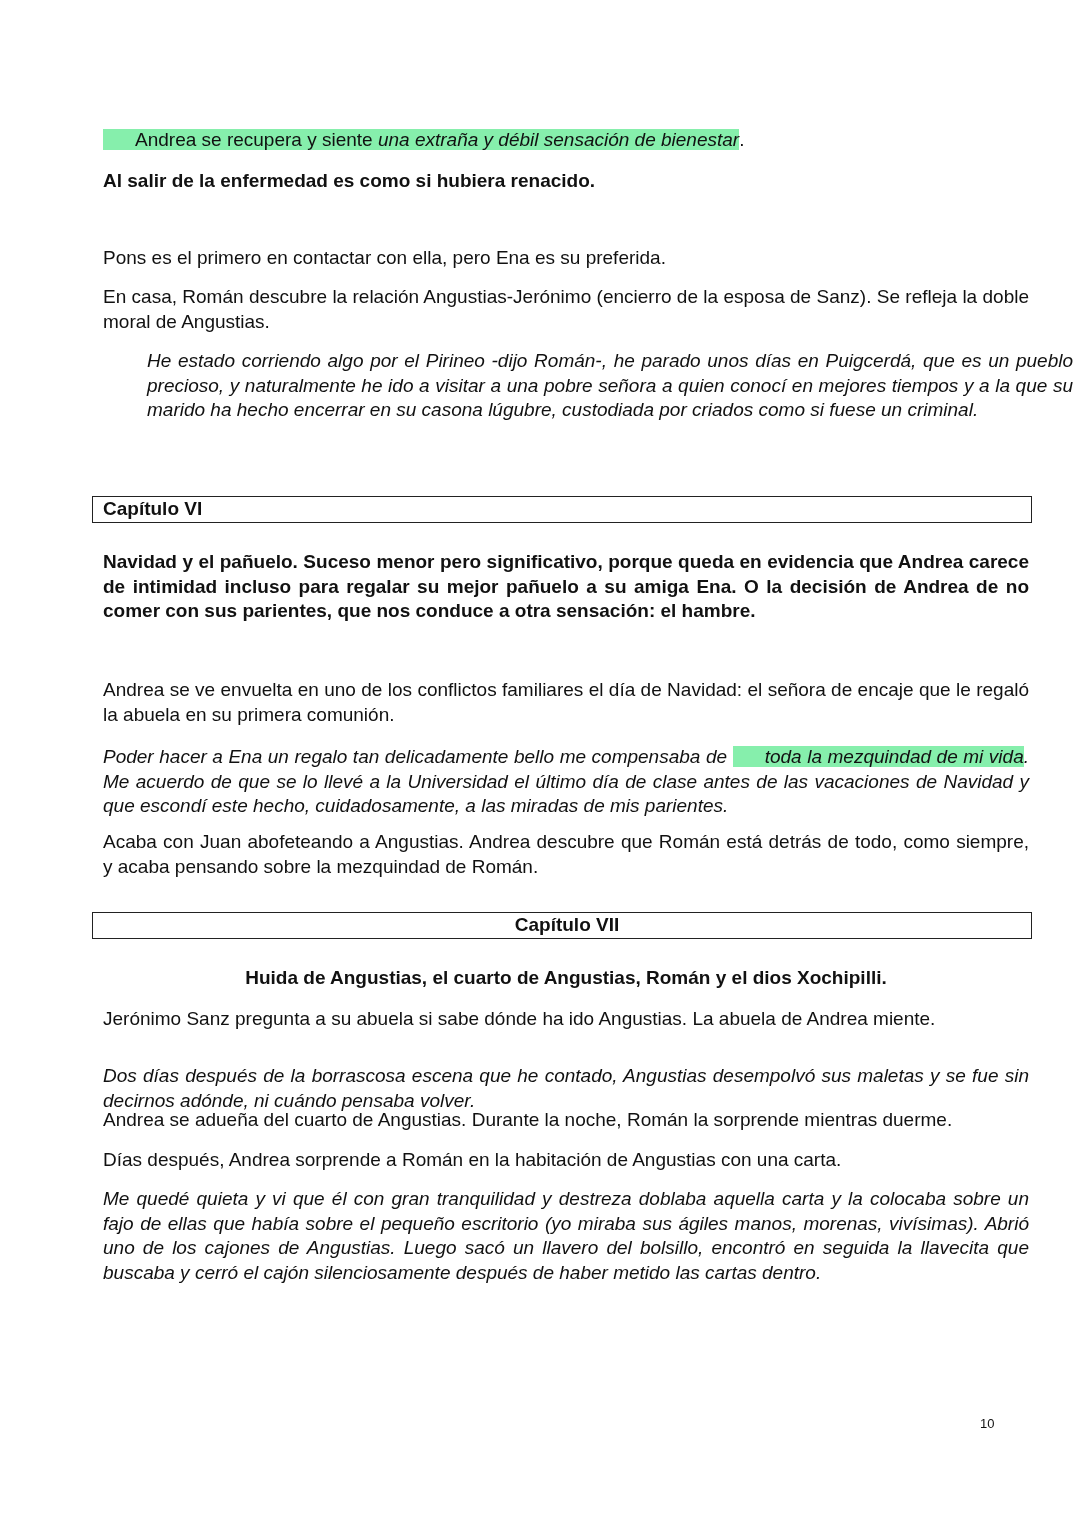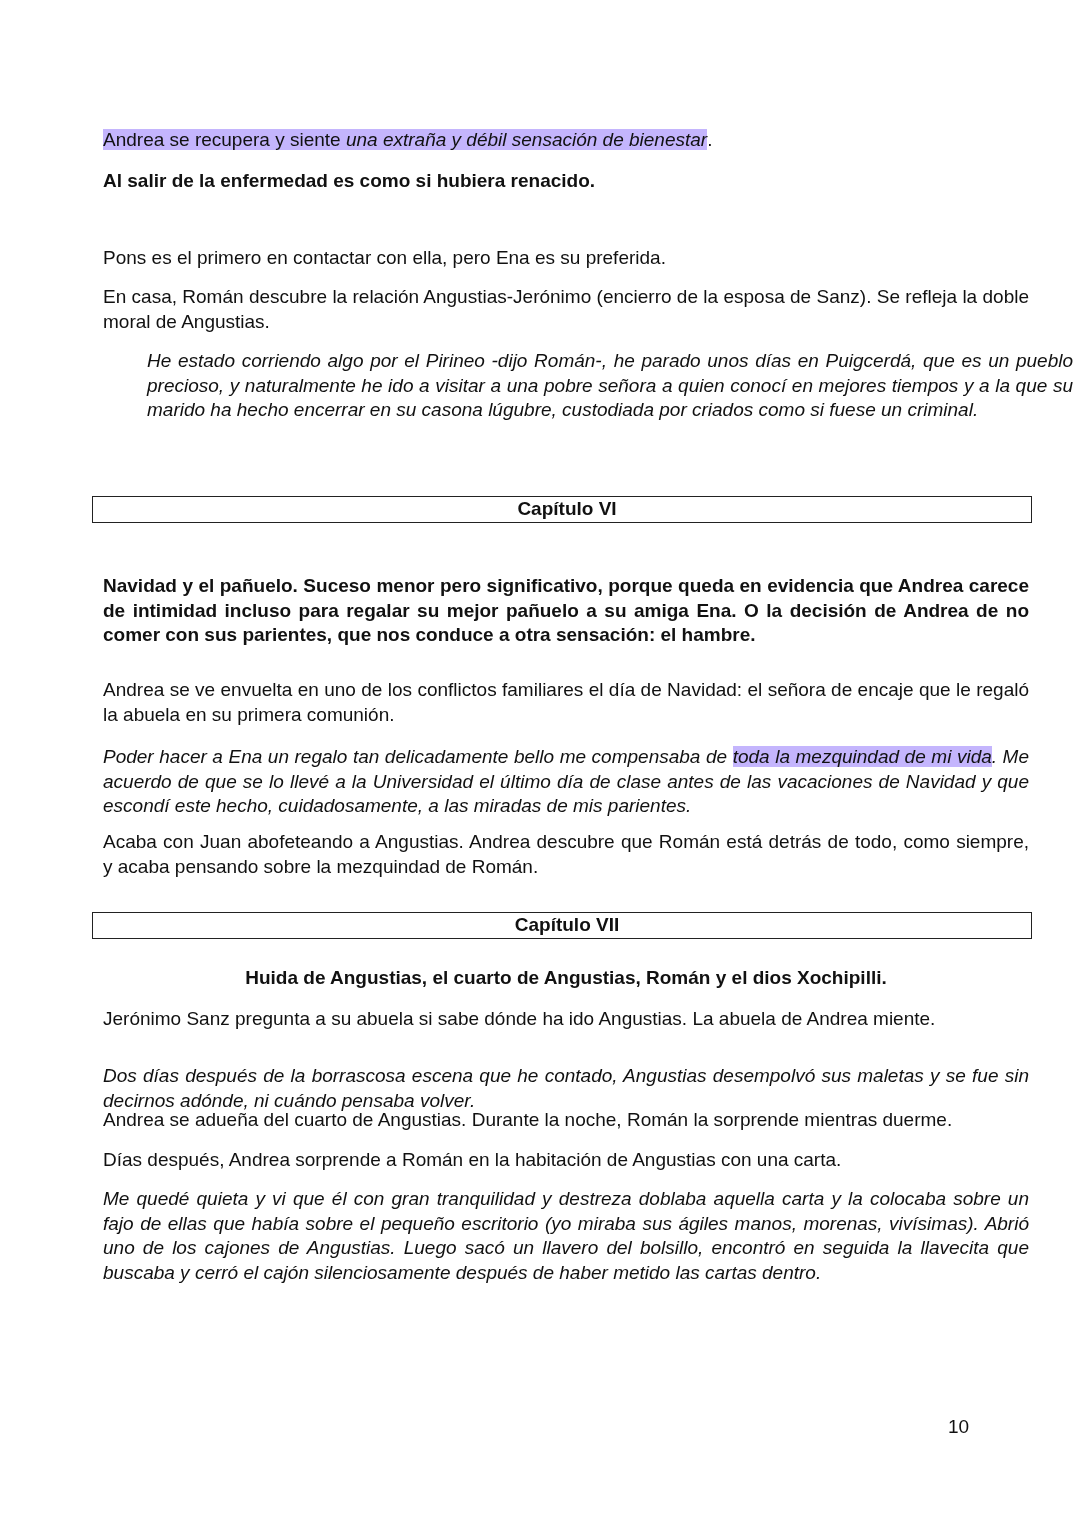--- a/index.html
+++ b/index.html
@@ -8,44 +8,44 @@
       font-family: "Liberation Sans", sans-serif; color: #111111;
       font-size: 19px;
     }
     .p {
       position: absolute; left: 103px; width: 926px;
       line-height: 24.5px; margin: 0; text-align: left;
     }
     .just { text-align: justify; }
     .b { font-weight: bold; }
     .i { font-style: italic; }
-    .hl { background: #c4b5fd; }
+    .hl { background: #86efac; padding-left: 32px; }
     .chapter-box {
       position: absolute; left: 92px; width: 940px; height: 27px;
       border: 1.5px solid #222; box-sizing: border-box;
       padding-left: 10px; line-height: 24px; font-weight: bold;
     }
-    .page-num { position: absolute; left: 948px; top: 1416px; font-size: 19px; }
+    .page-num { position: absolute; left: 980px; top: 1416px; font-size: 13px; }
   </style>
 </head>
 <body>
 
 <p class="p" style="top:128px;"><span class="hl"><span>Andrea se recupera y siente </span><span class="i">una extraña y débil sensación de bienestar</span></span><span>.</span></p>
 
 <p class="p b" style="top:169px;">Al salir de la enfermedad es como si hubiera renacido.</p>
 
 <p class="p" style="top:246px;">Pons es el primero en contactar con ella, pero Ena es su preferida.</p>
 
 <p class="p just" style="top:285px;">En casa, Román descubre la relación Angustias-Jerónimo (encierro de la esposa de Sanz). Se refleja la doble moral de Angustias.</p>
 
 <p class="p i just" style="top:349px;margin-left:44px;">He estado corriendo algo por el Pirineo -dijo Román-, he parado unos días en Puigcerdá, que es un pueblo precioso, y naturalmente he ido a visitar a una pobre señora a quien conocí en mejores tiempos y a la que su marido ha hecho encerrar en su casona lúgubre, custodiada por criados como si fuese un criminal.</p>
 
-<div class="chapter-box" style="top:496px;text-align:center;"><span>Capítulo VI</span></div>
+<div class="chapter-box" style="top:496px;"><span>Capítulo VI</span></div>
 
-<p class="p b just" style="top:550px;margin-top:24px;">Navidad y el pañuelo. Suceso menor pero significativo, porque queda en evidencia que Andrea carece de intimidad incluso para regalar su mejor pañuelo a su amiga Ena. O la decisión de Andrea de no comer con sus parientes, que nos conduce a otra sensación: el hambre.</p>
+<p class="p b just" style="top:550px;">Navidad y el pañuelo. Suceso menor pero significativo, porque queda en evidencia que Andrea carece de intimidad incluso para regalar su mejor pañuelo a su amiga Ena. O la decisión de Andrea de no comer con sus parientes, que nos conduce a otra sensación: el hambre.</p>
 
 <p class="p just" style="top:678px;">Andrea se ve envuelta en uno de los conflictos familiares el día de Navidad: el señora de encaje que le regaló la abuela en su primera comunión.</p>
 
 <p class="p i just" style="top:717px;margin-top:28px;"><span>Poder hacer a Ena un regalo tan delicadamente bello me compensaba de </span><span class="hl">toda la mezquindad de mi vida</span><span>. Me acuerdo de que se lo llevé a la Universidad el último día de clase antes de las vacaciones de Navidad y que escondí este hecho, cuidadosamente, a las miradas de mis parientes.</span></p>
 
 <p class="p just" style="top:830px;">Acaba con Juan abofeteando a Angustias. Andrea descubre que Román está detrás de todo, como siempre, y acaba pensando sobre la mezquindad de Román.</p>
 
 <div class="chapter-box" style="top:912px;text-align:center;"><span>Capítulo VII</span></div>
 
 <p class="p b" style="top:966px;text-align:center;">Huida de Angustias, el cuarto de Angustias, Román y el dios Xochipilli.</p>

